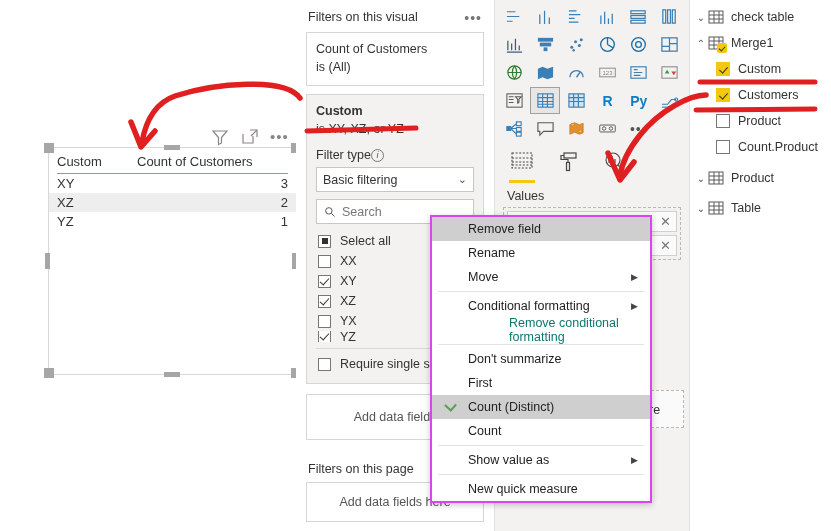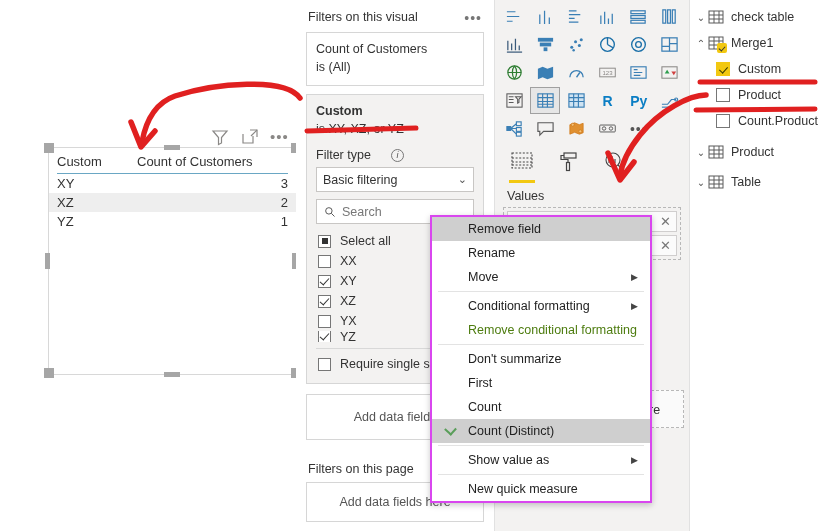--- a/index.html
+++ b/index.html
@@ -53,21 +53,21 @@
 
   .filter-card {
     margin: 8px 10px 0 10px; border: 1px solid #d6d6d6; background: #ffffff;
     padding: 8px 9px 9px 9px;
   }
   .filter-card.active { background: #f3f2f1; }
   .fc-name { font-size: 12.5px; color: #333; line-height: 17px; }
   .fc-name.bold { font-weight: bold; }
   .fc-sub { font-size: 12.5px; color: #333; line-height: 18px; }
 
-  .ft-label { font-size: 12.5px; color: #333; margin-top: 10px; display: flex; align-items: flex-end; gap: 20px; }
+  .ft-label { font-size: 12.5px; color: #333; margin-top: 10px; display: flex; align-items: flex-end; gap: 0; }
   .info-circle {
     width: 13px; height: 13px; border: 1px solid #777; border-radius: 50%;
     font-size: 9px; line-height: 11px; text-align: center; color: #555; font-style: italic;
   }
   .fc-select {
     margin-top: 5px; height: 25px; border: 1px solid #c8c6c4; background: #fff;
     display: flex; align-items: center; padding: 0 6px; font-size: 12.5px; color: #333;
     justify-content: space-between;
   }
   .chev { color: #555; font-size: 11px; }
@@ -158,21 +158,21 @@
 
   
   #ctx-menu {
     position: absolute; left: 430px; top: 215px; width: 222px;
     background: #ffffff; border: 2px solid #d946ef; box-shadow: 0 2px 6px rgba(0,0,0,.22);
     z-index: 50;
   }
   .mi { height: 24px; display: flex; align-items: center; font-size: 12.5px; color: #222; padding-left: 36px; position: relative; }
   .mi.hl { background: #cfcfcf; }
   .mi.sel { background: #cfcfcf; }
-  .mi.dis { color: #4d7c0f; }
+  .mi.dis { color: #0f766e; margin-left: 41px; }
   .mi .arrow { position: absolute; right: 12px; font-size: 9px; color: #444; }
   .mi .tick { position: absolute; left: 14px; width: 9px; height: 9px;
               border: solid #5a9e5a; border-width: 0 2px 2px 0; transform: rotate(42deg); top: 6px; }
   .mi-sep { height: 1px; background: #e3e3e3; margin: 2px 6px; }
 
   
   #annots { position: absolute; left: 0; top: 0; width: 831px; height: 531px; pointer-events: none; z-index: 80; }
 </style>
 </head>
 <body>
@@ -550,20 +550,24 @@
           <span class="ybadge"></span>
         </span>
         <span>Merge1</span>
       </div>
 
       <div class="field-row indent">
         <span class="fcbox yes"></span>
         <span>Custom</span>
       </div>
 
+      <div class="field-row indent">
+        <span class="fcbox yes"></span>
+        <span>Customers</span>
+      </div>
 
       <div class="field-row indent">
         <span class="fcbox"></span>
         <span>Product</span>
       </div>
 
       <div class="field-row indent">
         <span class="fcbox"></span>
         <span>Count.Product</span>
       </div>
@@ -602,25 +606,25 @@
     </div>
     <div class="mi-sep"></div>
     <div class="mi">
       <span>Conditional formatting</span>
       <span class="arrow">▶</span>
     </div>
     <div class="mi dis">Remove conditional formatting</div>
     <div class="mi-sep"></div>
     <div class="mi">Don't summarize</div>
     <div class="mi">First</div>
-    <div class="mi">Count</div>
     <div class="mi sel">
       <span class="tick"></span>
       <span>Count (Distinct)</span>
     </div>
+    <div class="mi">Count</div>
     <div class="mi-sep"></div>
     <div class="mi">
       <span>Show value as</span>
       <span class="arrow">▶</span>
     </div>
     <div class="mi-sep"></div>
     <div class="mi">New quick measure</div>
   </div>
 
   <svg id="annots" viewBox="0 0 831 531">

